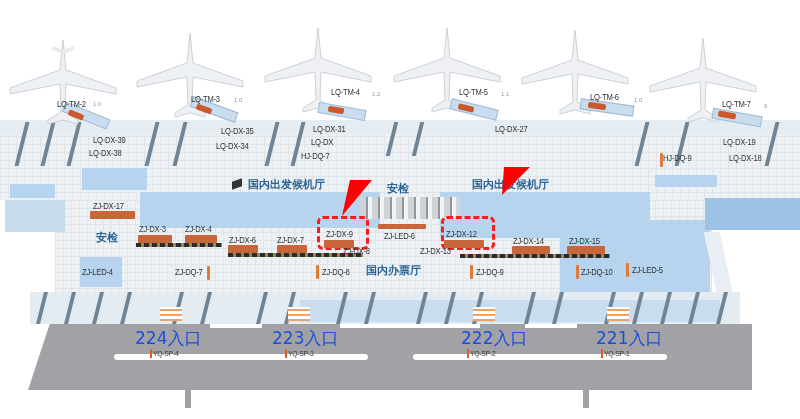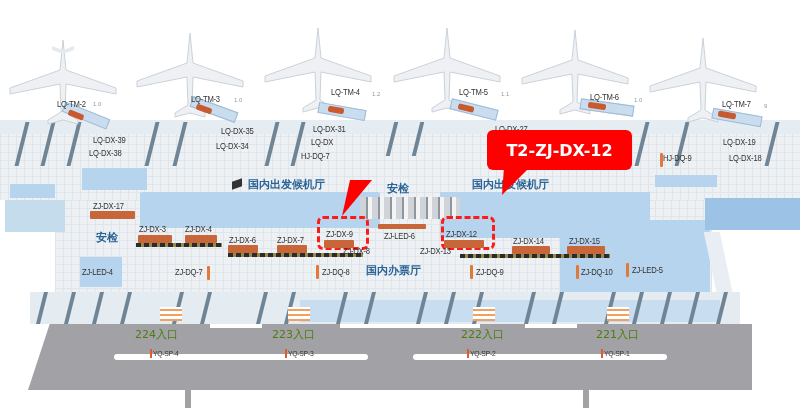--- a/index.html
+++ b/index.html
@@ -9,21 +9,21 @@
   
   .floor-grid{background-color:#eef1f4;background-image:linear-gradient(#dfe5ea 1px,transparent 1px),linear-gradient(90deg,#dfe5ea 1px,transparent 1px);background-size:8px 8px;}
   .hall-blue{background:#b6d4ee;}
   .hall-blue-dark{background:#9cc3e6;}
   .road{background:#a2a2a6;}
   .road-strip{background:#ffffff;border-radius:5px;}
   .pillar{position:absolute;width:4px;background:#6f8596;transform:skewX(-14deg);}
   .label{position:absolute;font-family:"Liberation Sans",sans-serif;font-size:9px;color:#333;letter-spacing:-0.3px;white-space:nowrap;transform:scaleX(0.85);transform-origin:left center;}
   .label-small{font-size:8px;}
   .cn{position:absolute;font-family:"DejaVu Sans",sans-serif;font-size:11px;color:#2a6496;font-weight:bold;white-space:nowrap;}
-  .entrance{position:absolute;font-family:"DejaVu Sans",sans-serif;font-size:11px;color:#4d7c0f;white-space:nowrap;}
+  .entrance{position:absolute;font-family:"DejaVu Sans",sans-serif;font-size:17px;color:#1d4ed8;white-space:nowrap;}
   .desk{position:absolute;height:8px;background:#c8663a;border-radius:1px;}
   .desk-base{position:absolute;height:4px;background:repeating-linear-gradient(90deg,#2b2b2b 0 5px,#9a8a4a 5px 8px);}
   .orange-mark{position:absolute;width:3px;height:14px;background:#e07a3a;border-radius:1px;}
   .callout{position:absolute;background:#ff0000;color:#fff;font-family:"DejaVu Sans",sans-serif;font-weight:bold;font-size:16px;border-radius:6px;display:flex;align-items:center;justify-content:center;}
   .dash-box{position:absolute;border:3px dashed #ff1a1a;border-radius:6px;}
   .plane{position:absolute;}
   .bridge{position:absolute;background:#c9ddef;border:1px solid #9fbcd6;}
   .bridge-cab{position:absolute;background:#c95a30;border-radius:2px;}
   .small-num{position:absolute;font-size:6px;color:#999;}
 </style>
@@ -222,20 +222,17 @@
   <span class="label label-small" style="left:288px;top:349px;">YQ-SP-3</span>
   <span class="abs" style="left:467px;top:349px;width:2px;height:9px;background:#e05a2a;"></span>
   <span class="label label-small" style="left:470px;top:349px;">YQ-SP-2</span>
   <span class="abs" style="left:601px;top:349px;width:2px;height:9px;background:#e05a2a;"></span>
   <span class="label label-small" style="left:604px;top:349px;">YQ-SP-1</span>
 
   <svg class="abs" style="left:336px;top:180px;" width="40" height="40" viewBox="0 0 40 40">
     <polygon points="14,0 36,0 6,36" fill="#ff0000"></polygon>
   </svg>
 
-  <div class="callout" style="left:487px;top:130px;width:145px;height:40px;">
-    <span>T2-ZJ-DX-12</span>
-  </div>
   <svg class="abs" style="left:494px;top:167px;" width="40" height="30" viewBox="0 0 40 30">
     <polygon points="10,0 36,0 8,28" fill="#ff0000"></polygon>
   </svg>
 
 </div>
 
 </body></html>

